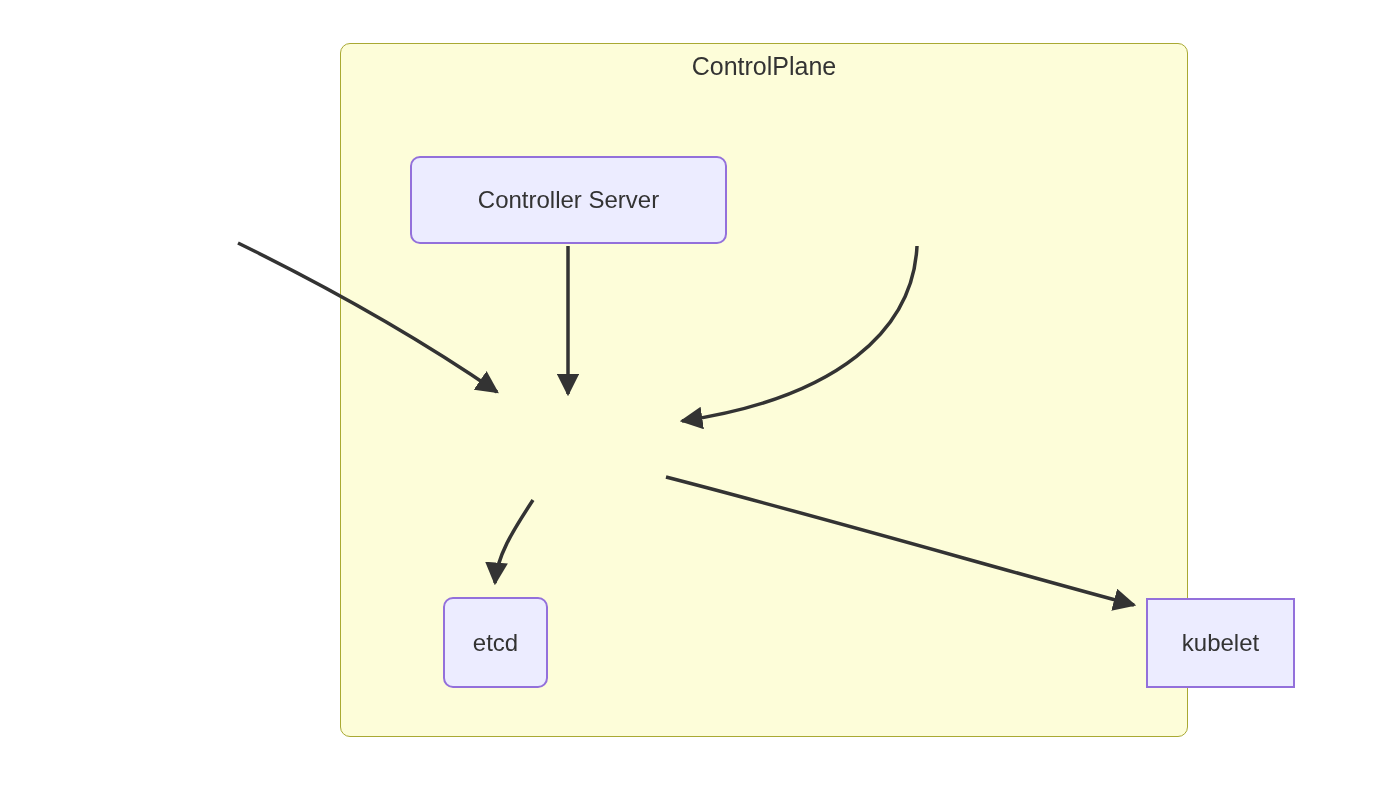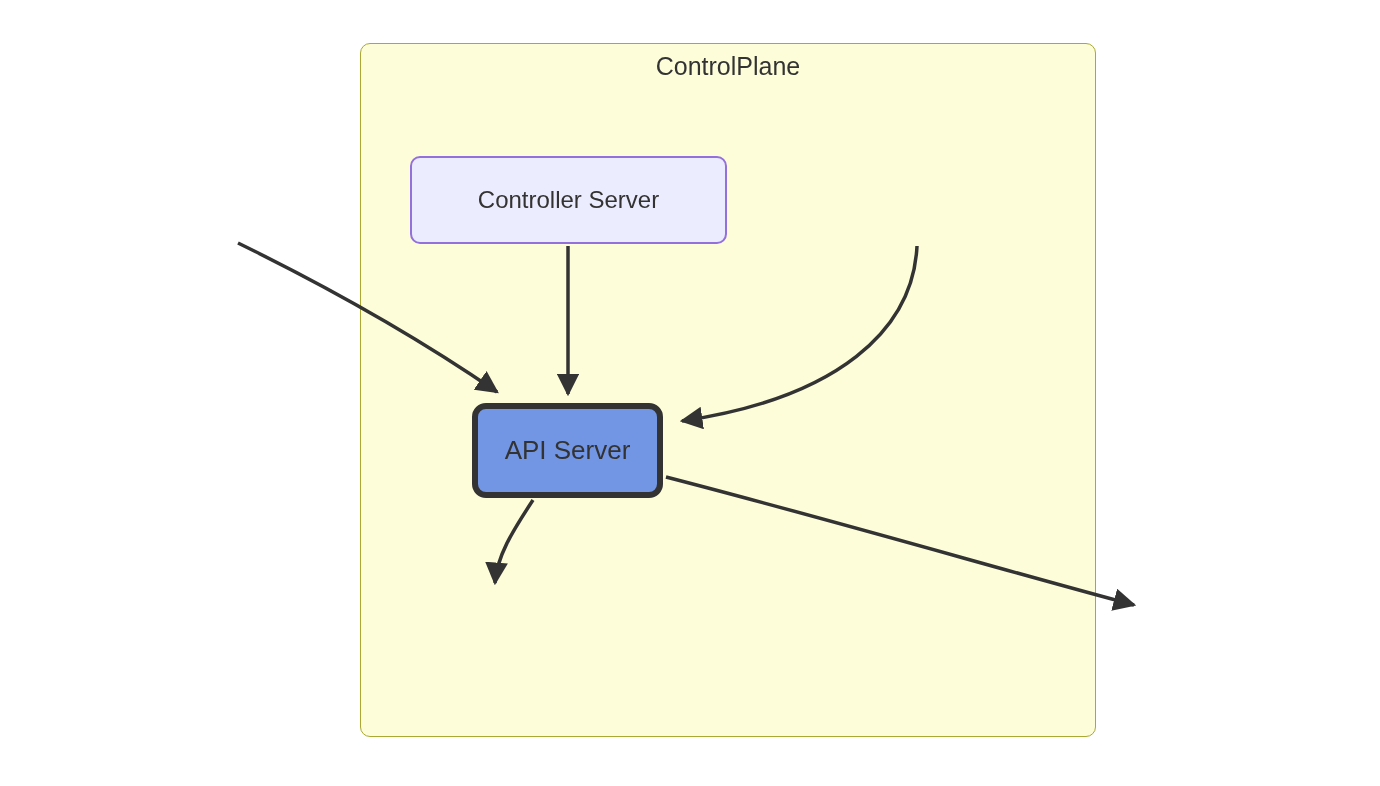--- a/index.html
+++ b/index.html
@@ -10,26 +10,25 @@
     background: #ffffff;
     font-family: "Liberation Sans", sans-serif;
     color: #333333;
     overflow: hidden;
   }
 
   
   .control-plane {
     position: absolute;
     left: 340px; top: 43px;
-    width: 736px; height: 694px;
+    width: 848px; height: 694px;
     background: #fdfdd9;
     border: 1.5px solid #a9a933;
     border-radius: 10px;
     box-sizing: border-box;
-    margin-left: 20px;
   }
   .cp-title {
     margin-top: 8px;
     text-align: center;
     font-size: 25px;
     color: #333333;
   }
 
   
   svg.edges {
@@ -121,19 +120,22 @@
     <path d="M 533 500 C 512 532 497 556 495 583" fill="none" stroke="#333333" stroke-width="3.5" marker-end="url(#arrow)"></path>
     <path d="M 666 477 C 840 522 1010 572 1134 605" fill="none" stroke="#333333" stroke-width="3.5" marker-end="url(#arrow)"></path>
   </svg>
 
 
   <div class="node rounded node-controller-manager">
     <span>Controller Server</span>
   </div>
 
 
-  <div class="node node-api-server">
-    <span>API Server</span>
+
+  <div class="node rounded node-etcd">
+    <span>etcd</span>
   </div>
 
-
+  <div class="node node-kubelet">
+    <span>kubelet</span>
+  </div>
 
 </div>
 
 </body></html>

